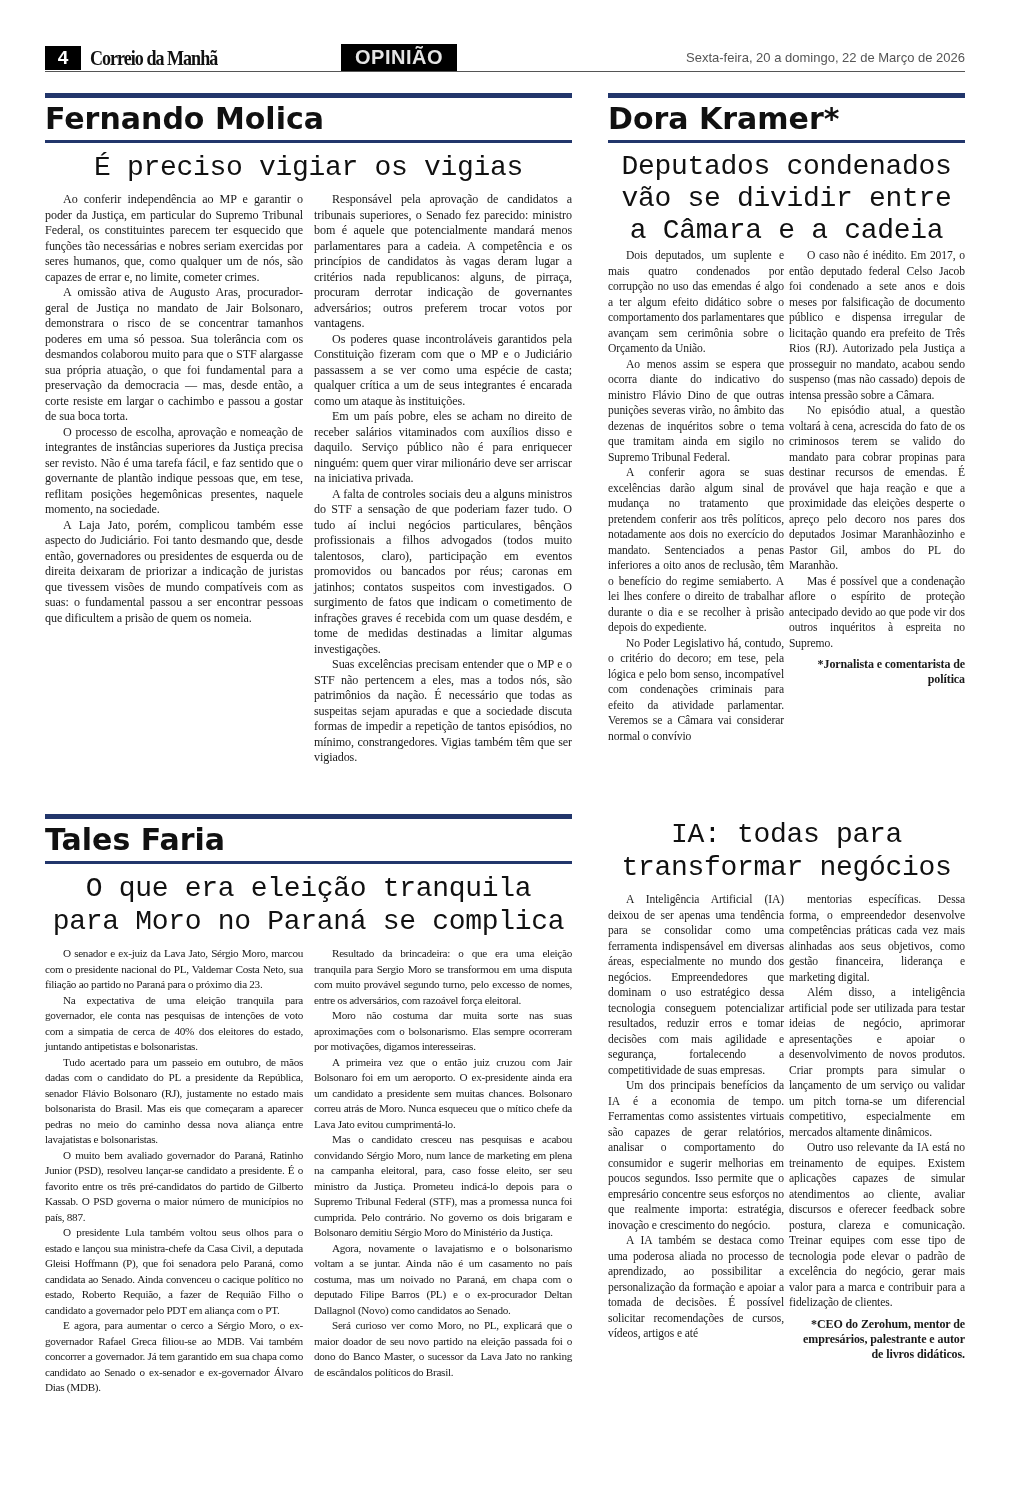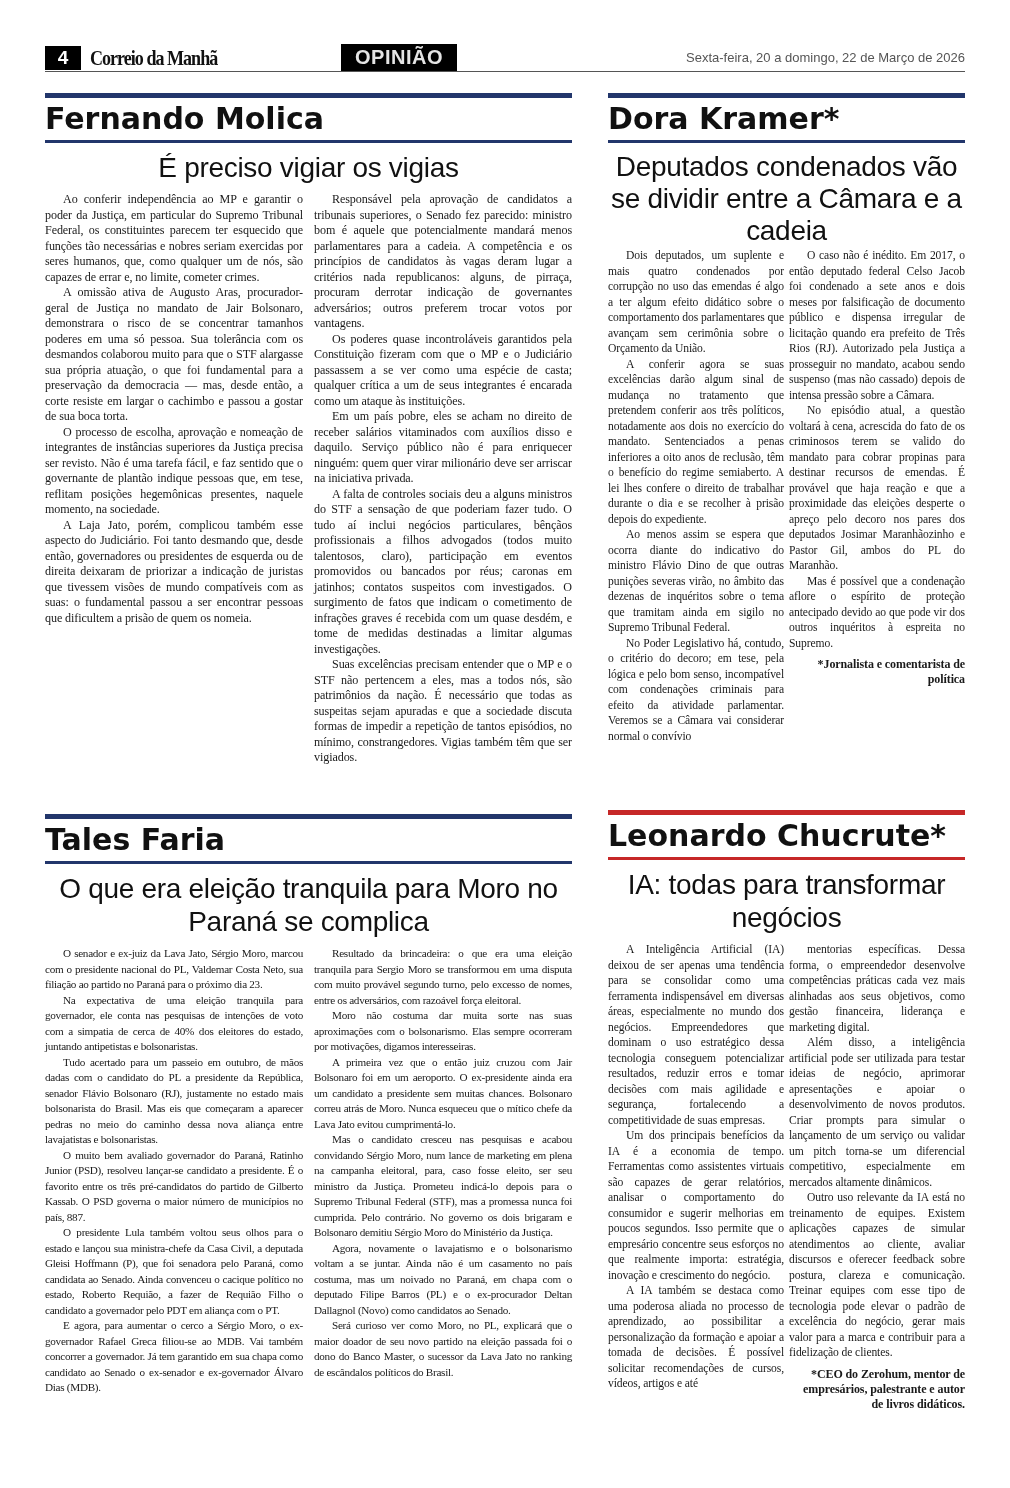--- a/index.html
+++ b/index.html
@@ -13,21 +13,21 @@
   .paper-name { position: absolute; left: 45px; top: 2px; font-family: "Liberation Serif", serif; font-size: 22px; line-height: 24px;
     font-weight: bold; letter-spacing: -1.2px; transform: scaleX(0.82); transform-origin: left; color: #111; }
   .section { position: absolute; left: 296px; top: 0; width: 116px; height: 27px; background: #000; color: #e5e5e5;
     font-family: "Liberation Sans", sans-serif; font-size: 20px; line-height: 27px; text-align: center; font-weight: bold; letter-spacing: 0.5px; }
   .dateline { position: absolute; right: 0; top: 6px; font-family: "Liberation Sans", sans-serif; font-size: 13px; color: #555; }
 
   
   .article { position: absolute; }
   .byline-wrap { position: relative; border-top: 5px solid var(--rule); border-bottom: 3px solid var(--rule); text-align: left; }
   .byline { font-family: "DejaVu Sans", sans-serif; font-size: 30px; line-height: 42px; color: #111; }
-  .headline { font-family: Liberation Sans, sans-serif; font-weight: 300; font-size: 28px; line-height: 33px; text-align: center; color: #111; margin-top: 8px; margin-bottom: 8px; letter-spacing: -0.3px; }
+  .headline { font-family: Liberation Mono, monospace; font-weight: 300; font-size: 28px; line-height: 33px; text-align: center; color: #111; margin-top: 8px; margin-bottom: 8px; letter-spacing: -0.3px; }
   .cols { display: flex; justify-content: space-between; }
   .col { text-align: justify; hyphens: auto; font-size: 12.1px; line-height: 15.5px; letter-spacing: -0.1px; }
   .col p { text-indent: 18px; }
   .credit { text-align: right; font-weight: bold; margin-top: 6px; font-size: 12px; line-height: 15px; }
 
   #a1 { left: 45px; top: 93px; width: 527px; --rule: #22366b; }
   #a1 .col { width: 258px; }
   #a2 { left: 608px; top: 93px; width: 357px; --rule: #22366b; }
   #a2 .headline { line-height: 32px; margin-bottom: 1px; }
   #a2 .col { width: 176px; font-size: 11.6px; }
@@ -69,22 +69,22 @@
 </article>
 
 <article class="article" id="a2" style="--rule: #22366b;">
   <div class="byline-wrap">
     <h2 class="byline">Dora Kramer*</h2>
   </div>
   <h1 class="headline">Deputados condenados vão se dividir entre a Câmara e a cadeia</h1>
   <div class="cols">
     <div class="col">
         <p>Dois deputados, um suplente e mais quatro condenados por corrupção no uso das emendas é algo a ter algum efeito didático sobre o comportamento dos parlamentares que avançam sem cerimônia sobre o Orçamento da União.</p>
+        <p>Ao menos assim se espera que ocorra diante do indicativo do ministro Flávio Dino de que outras punições severas virão, no âmbito das dezenas de inquéritos sobre o tema que tramitam ainda em sigilo no Supremo Tribunal Federal.</p>
         <p>A conferir agora se suas excelências darão algum sinal de mudança no tratamento que pretendem conferir aos três políticos, notadamente aos dois no exercício do mandato. Sentenciados a penas inferiores a oito anos de reclusão, têm o benefício do regime semiaberto. A lei lhes confere o direito de trabalhar durante o dia e se recolher à prisão depois do expediente.</p>
-        <p>Ao menos assim se espera que ocorra diante do indicativo do ministro Flávio Dino de que outras punições severas virão, no âmbito das dezenas de inquéritos sobre o tema que tramitam ainda em sigilo no Supremo Tribunal Federal.</p>
         <p>No Poder Legislativo há, contudo, o critério do decoro; em tese, pela lógica e pelo bom senso, incompatível com condenações criminais para efeito da atividade parlamentar. Veremos se a Câmara vai considerar normal o convívio</p>
       </div>
     <div class="col">
         <p>O caso não é inédito. Em 2017, o então deputado federal Celso Jacob foi condenado a sete anos e dois meses por falsificação de documento público e dispensa irregular de licitação quando era prefeito de Três Rios (RJ). Autorizado pela Justiça a prosseguir no mandato, acabou sendo suspenso (mas não cassado) depois de intensa pressão sobre a Câmara.</p>
         <p>No episódio atual, a questão voltará à cena, acrescida do fato de os criminosos terem se valido do mandato para cobrar propinas para destinar recursos de emendas. É provável que haja reação e que a proximidade das eleições desperte o apreço pelo decoro nos pares dos deputados Josimar Maranhãozinho e Pastor Gil, ambos do PL do Maranhão.</p>
         <p>Mas é possível que a condenação aflore o espírito de proteção antecipado devido ao que pode vir dos outros inquéritos à espreita no Supremo.</p>
         <div class="credit">*Jornalista e comentarista de política</div>
       </div>
   </div>
 </article>
@@ -108,23 +108,20 @@
         <p>Moro não costuma dar muita sorte nas suas aproximações com o bolsonarismo. Elas sempre ocorreram por motivações, digamos interesseiras.</p>
         <p>A primeira vez que o então juiz cruzou com Jair Bolsonaro foi em um aeroporto. O ex-presidente ainda era um candidato a presidente sem muitas chances. Bolsonaro correu atrás de Moro. Nunca esqueceu que o mítico chefe da Lava Jato evitou cumprimentá-lo.</p>
         <p>Mas o candidato cresceu nas pesquisas e acabou convidando Sérgio Moro, num lance de marketing em plena na campanha eleitoral, para, caso fosse eleito, ser seu ministro da Justiça. Prometeu indicá-lo depois para o Supremo Tribunal Federal (STF), mas a promessa nunca foi cumprida. Pelo contrário. No governo os dois brigaram e Bolsonaro demitiu Sérgio Moro do Ministério da Justiça.</p>
         <p>Agora, novamente o lavajatismo e o bolsonarismo voltam a se juntar. Ainda não é um casamento no país costuma, mas um noivado no Paraná, em chapa com o deputado Filipe Barros (PL) e o ex-procurador Deltan Dallagnol (Novo) como candidatos ao Senado.</p>
         <p>Será curioso ver como Moro, no PL, explicará que o maior doador de seu novo partido na eleição passada foi o dono do Banco Master, o sucessor da Lava Jato no ranking de escândalos políticos do Brasil.</p>
       </div>
   </div>
 </article>
 
 <article class="article" id="a4" style="--rule: #c62828;">
-  <div class="byline-wrap">
-    <h2 class="byline">Leonardo Chucrute*</h2>
-  </div>
   <h1 class="headline">IA: todas para transformar negócios</h1>
   <div class="cols">
     <div class="col">
         <p>A Inteligência Artificial (IA) deixou de ser apenas uma tendência para se consolidar como uma ferramenta indispensável em diversas áreas, especialmente no mundo dos negócios. Empreendedores que dominam o uso estratégico dessa tecnologia conseguem potencializar resultados, reduzir erros e tomar decisões com mais agilidade e segurança, fortalecendo a competitividade de suas empresas.</p>
         <p>Um dos principais benefícios da IA é a economia de tempo. Ferramentas como assistentes virtuais são capazes de gerar relatórios, analisar o comportamento do consumidor e sugerir melhorias em poucos segundos. Isso permite que o empresário concentre seus esforços no que realmente importa: estratégia, inovação e crescimento do negócio.</p>
         <p>A IA também se destaca como uma poderosa aliada no processo de aprendizado, ao possibilitar a personalização da formação e apoiar a tomada de decisões. É possível solicitar recomendações de cursos, vídeos, artigos e até</p>
       </div>
     <div class="col">
         <p>mentorias específicas. Dessa forma, o empreendedor desenvolve competências práticas cada vez mais alinhadas aos seus objetivos, como gestão financeira, liderança e marketing digital.</p>
         <p>Além disso, a inteligência artificial pode ser utilizada para testar ideias de negócio, aprimorar apresentações e apoiar o desenvolvimento de novos produtos. Criar prompts para simular o lançamento de um serviço ou validar um pitch torna-se um diferencial competitivo, especialmente em mercados altamente dinâmicos.</p>

